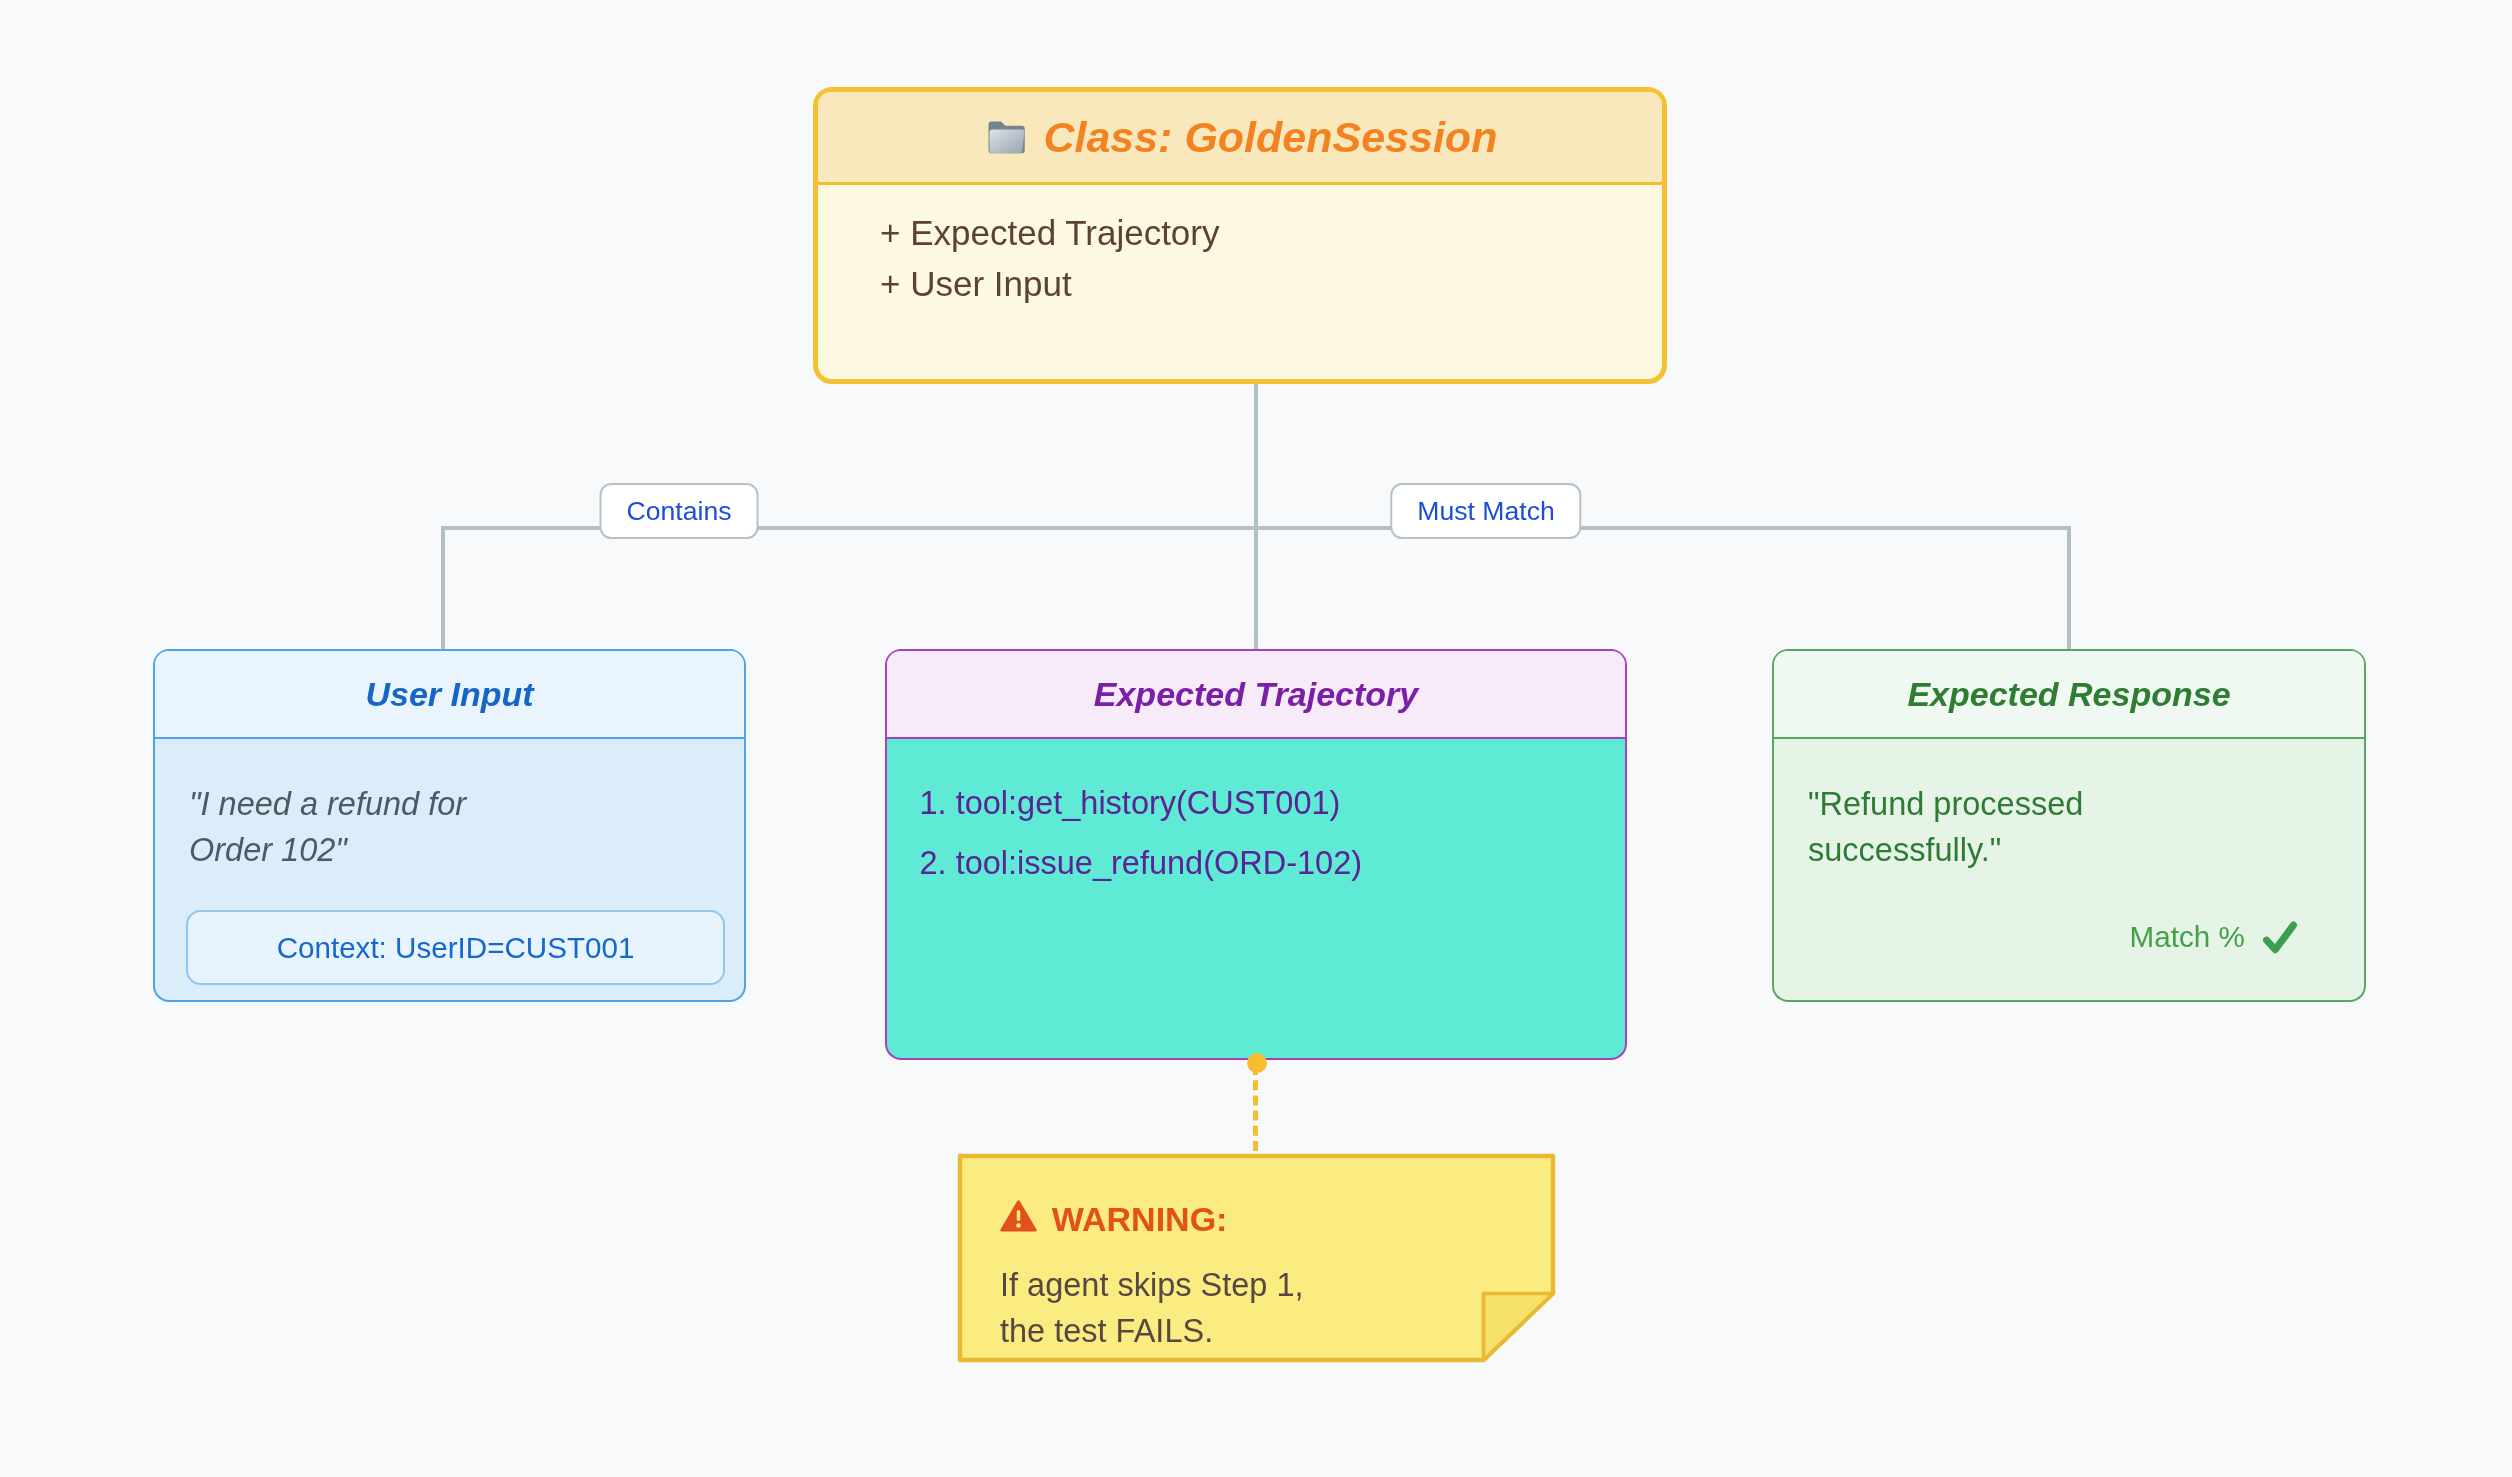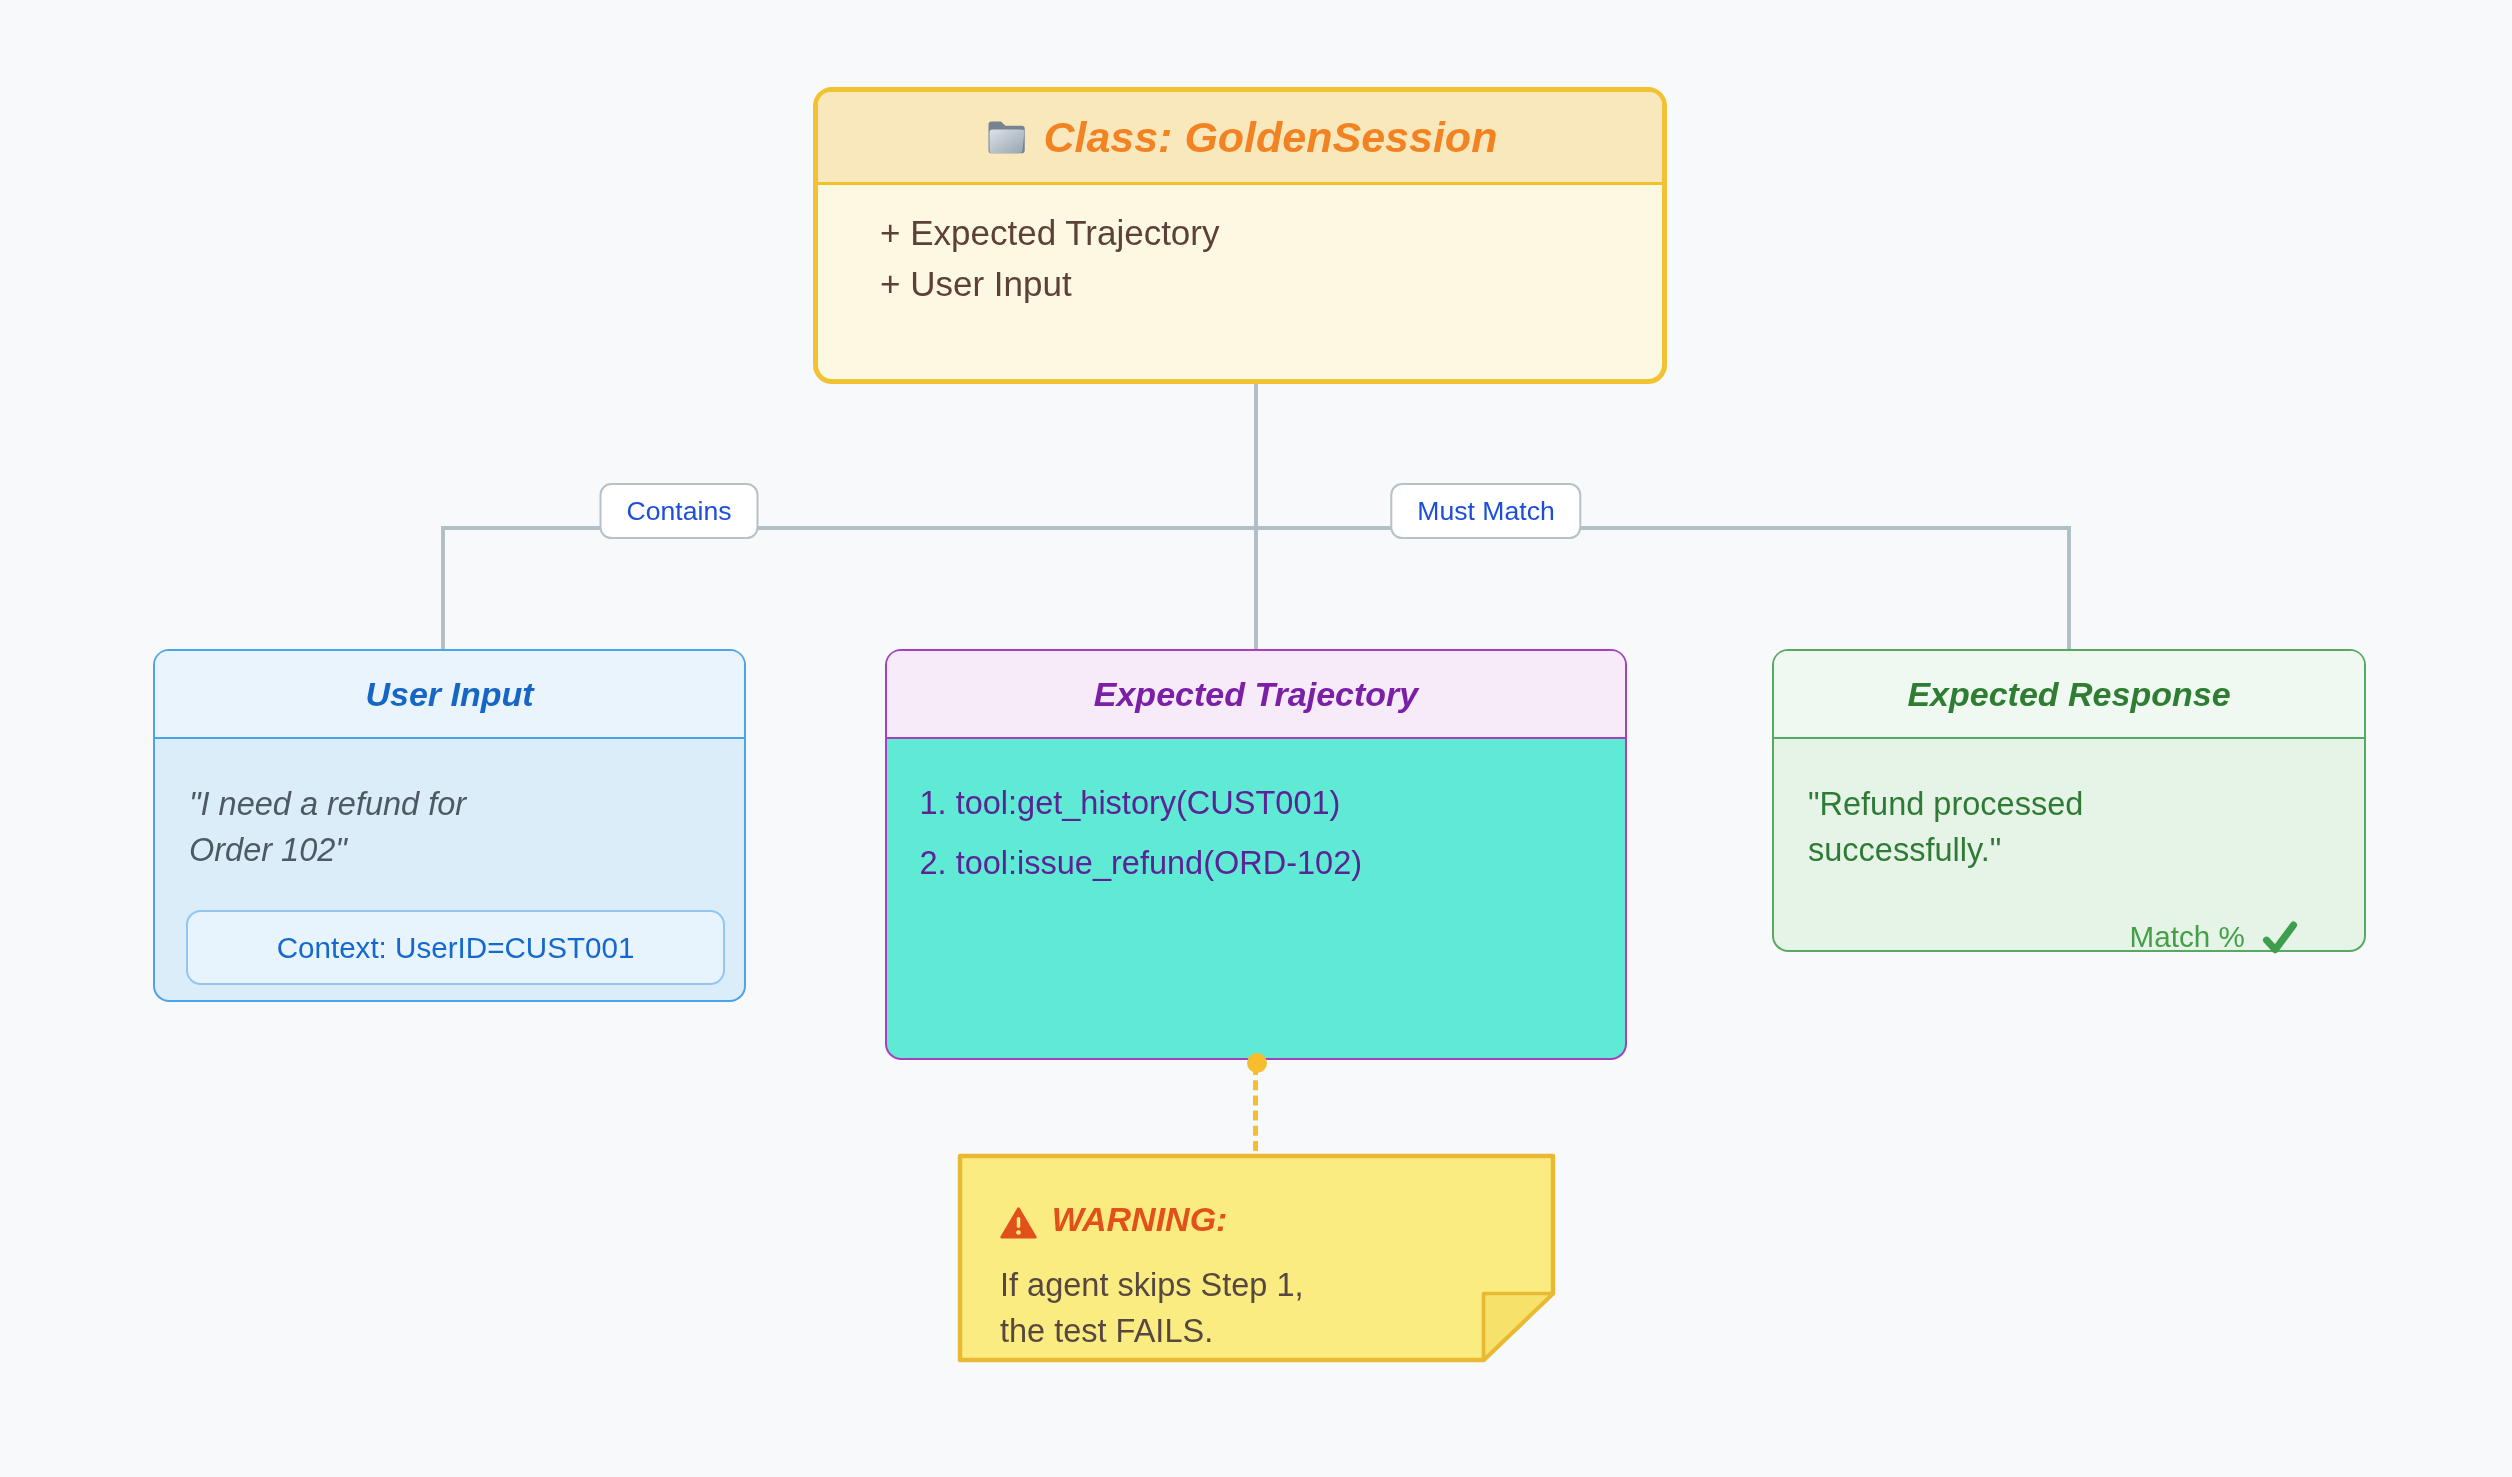--- a/index.html
+++ b/index.html
@@ -55,21 +55,21 @@
   }
   .traj-box{
     left:885px;top:649px;width:742px;height:411px;
     background:#5eead4;border:2.2px solid #a640bd;border-radius:16.3px;
   }
   .traj-box .hdr{background:#f7eaf9;border-bottom:2.2px solid #a640bd;color:#7a1fa6;}
   .traj-step{position:absolute;left:32.5px;font-size:32.5px;color:#5b2494;white-space:nowrap;}
   .traj-step.s0{top:134px;}
   .traj-step.s1{top:194px;}
   .resp-box{
-    left:1772px;top:649px;width:594px;height:303px;
+    left:1772px;top:649px;width:594px;height:353px;
     background:#e6f4e8;border:2.2px solid #57a863;border-radius:16.3px;
   }
   .resp-box .hdr{background:#eff8f1;border-bottom:2.2px solid #57a863;color:#2e7d32;}
   .resp-quote{
     position:absolute;left:34px;top:130px;font-size:32.5px;line-height:46px;color:#2f7b35;
   }
   .match-row{
     position:absolute;right:65px;top:267px;display:flex;align-items:center;gap:16.3px;
     font-size:29.6px;color:#43a047;
   }
@@ -79,22 +79,22 @@
     border-left:5.9px dashed #f6bd2f;
   }
   .note-dot{
     position:absolute;left:1247px;top:1053px;width:20px;height:20px;
     background:#f6bd2f;border-radius:50%;
   }
   
   .note{position:absolute;left:957px;top:1153px;width:599px;height:210px;}
   .note svg.shape{position:absolute;left:0;top:0;}
   .warn-row{
-    position:absolute;left:43px;top:47px;display:flex;align-items:flex-end;gap:14.8px;
-    font-size:34px;font-weight:bold;font-style:italic;color:#e2511c;
+    position:absolute;left:43px;top:47px;display:flex;align-items:flex-start;gap:14.8px;
+    font-size:34px;font-weight:bold;color:#e2511c;
   }
   .note-lines{
     position:absolute;left:43px;top:109px;font-size:32.5px;line-height:46px;color:#564840;
   }
   .icon{display:inline-flex;}
 </style>
 </head>
 <body>
 
 <div class="canvas">

